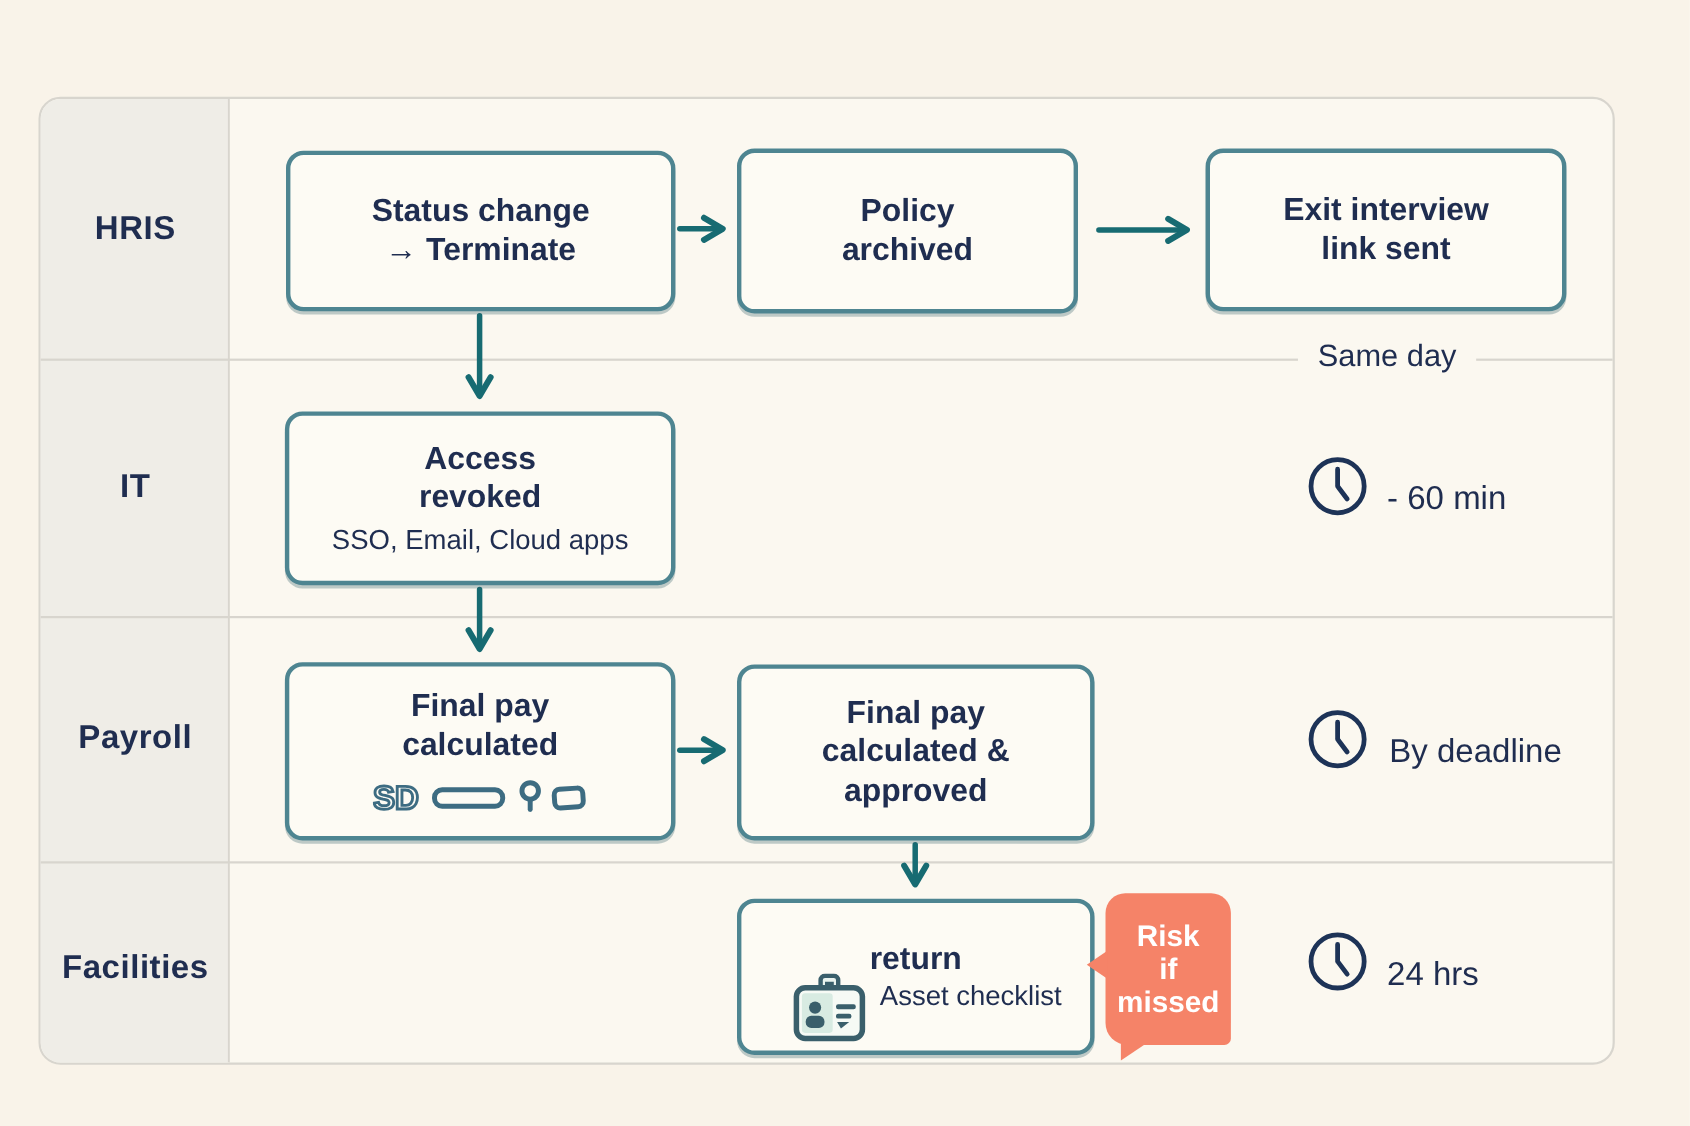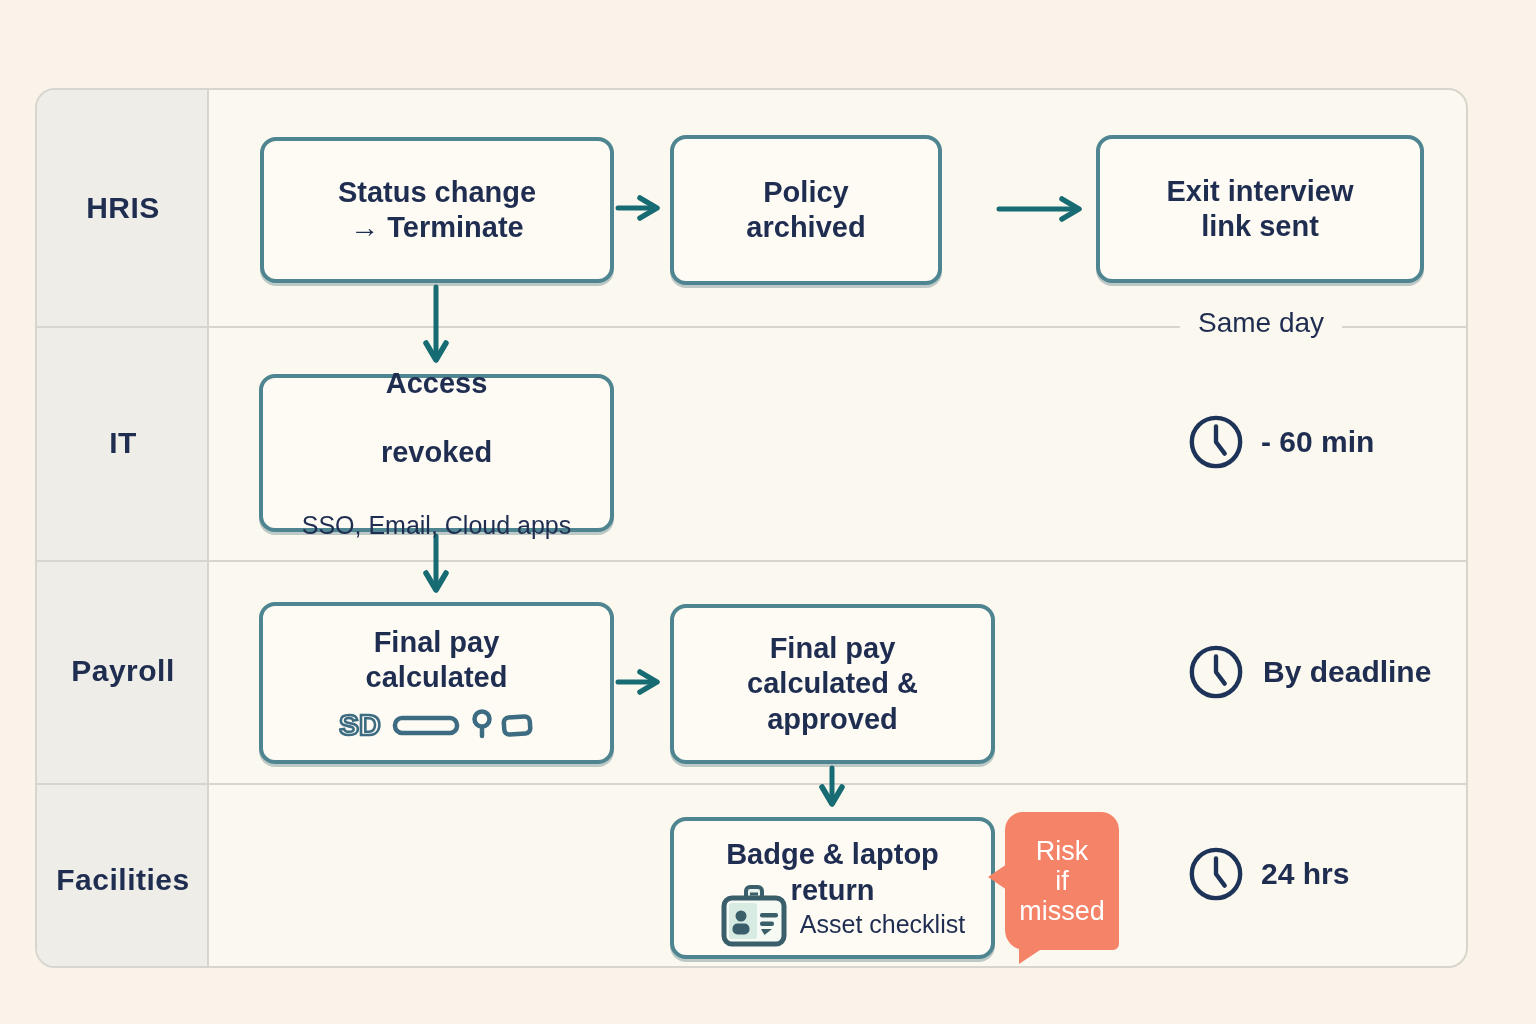--- a/index.html
+++ b/index.html
@@ -39,54 +39,54 @@
     background:var(--nodeBg,#fdfbf4);
     border:4px solid var(--teal,#4e8591);
     border-radius:16px;
     box-shadow:0 3px 0 rgba(47,93,104,.30);
     display:flex;flex-direction:column;align-items:center;justify-content:center;
     text-align:center;color:var(--navy,#1f2d50);
   }
   .node .title{font-weight:700;font-size:29px;line-height:1.22;}
   .node .subtitle{font-weight:500;font-size:25px;margin-top:7px;}
   .n-status{left:223px;top:47px;width:354px;height:146px;}
-  .n-policy{left:633px;top:45px;width:272px;height:150px;}
+  .n-policy{left:633px;top:45px;width:310px;height:150px;}
   .n-exit{left:1059px;top:45px;width:328px;height:148px;align-items:center;}
-  .n-access{left:222px;top:284px;width:355px;height:158px;gap:34px;}
+  .n-access{left:222px;top:284px;width:355px;height:158px;}
   .n-finalpay{left:222px;top:512px;width:355px;height:162px;}
   .n-approved{left:633px;top:514px;width:325px;height:160px;}
   .n-badge{left:633px;top:727px;width:325px;height:142px;}
   .n-badge .subtitle{margin-left:100px;margin-top:2px;}
   .badge-icon{position:absolute;left:46px;top:64px;}
 
   .arrows{position:absolute;left:0;top:0;pointer-events:none;}
 
   .timing{
-    position:absolute;display:flex;align-items:center;gap:16px;
+    position:absolute;display:flex;align-items:flex-end;gap:16px;
     transform:translateY(-50%);
-    color:var(--navy,#1f2d50);font-weight:700;font-size:30px;
+    color:var(--navy,#1f2d50);font-weight:400;font-size:30px;
   }
   .t-it{left:1150px;top:352px;}
   .t-payroll{left:1150px;top:582px;gap:18px;}
   .t-fac{left:1150px;top:784px;}
 
   .same-day{
     position:absolute;left:1224px;top:236px;
     transform:translate(-50%,-58%);
     background:var(--contentBg,#fbf8f0);
     padding:0 18px;
     font-size:28px;font-weight:500;color:var(--navy,#1f2d50);
     z-index:3;white-space:nowrap;
   }
 
   .risk{
     position:absolute;left:968px;top:722px;width:114px;height:138px;
     background:var(--coral,#f58368);
     border-radius:18px 18px 6px 20px;
-    color:#fff;font-weight:400;font-size:27px;line-height:1.12;
+    color:#fff;font-weight:700;font-size:27px;line-height:1.12;
     display:flex;flex-direction:column;align-items:center;justify-content:center;
     text-align:center;z-index:4;
   }
   .risk::before{ 
     content:"";position:absolute;left:-17px;top:52px;
     width:0;height:0;
     border-top:13px solid transparent;
     border-bottom:13px solid transparent;
     border-right:19px solid var(--coral,#f58368);
   }
@@ -165,21 +165,20 @@
       </svg>
     </div>
 
     <div class="node n-approved">
       <div class="title">Final pay</div>
       <div class="title">calculated &amp;</div>
       <div class="title">approved</div>
     </div>
 
     <div class="node n-badge">
-      <div class="title">Badge &amp; laptop</div>
       <div class="title">return</div>
       <div class="subtitle">Asset checklist</div>
       <svg class="badge-icon" width="68" height="64" viewBox="0 0 68 64">
         <rect x="26" y="2" width="16" height="15" rx="4" fill="#eaf4ef" stroke="#3a5f6b" stroke-width="4"></rect>
         <line x1="30" y1="9" x2="38" y2="9" stroke="#3a5f6b" stroke-width="3"></line>
         <rect x="4" y="13" width="60" height="46" rx="8" fill="#f6faf5" stroke="#3a5f6b" stroke-width="5"></rect>
         <rect x="9" y="18" width="28" height="36" rx="3" fill="#d8ebe2"></rect>
         <circle cx="21" cy="31" r="5.5" fill="#3a5f6b"></circle>
         <rect x="12.5" y="38.5" width="17" height="11" rx="5" fill="#3a5f6b"></rect>
         <rect x="40" y="28" width="18" height="4.5" rx="2" fill="#3a5f6b"></rect>

